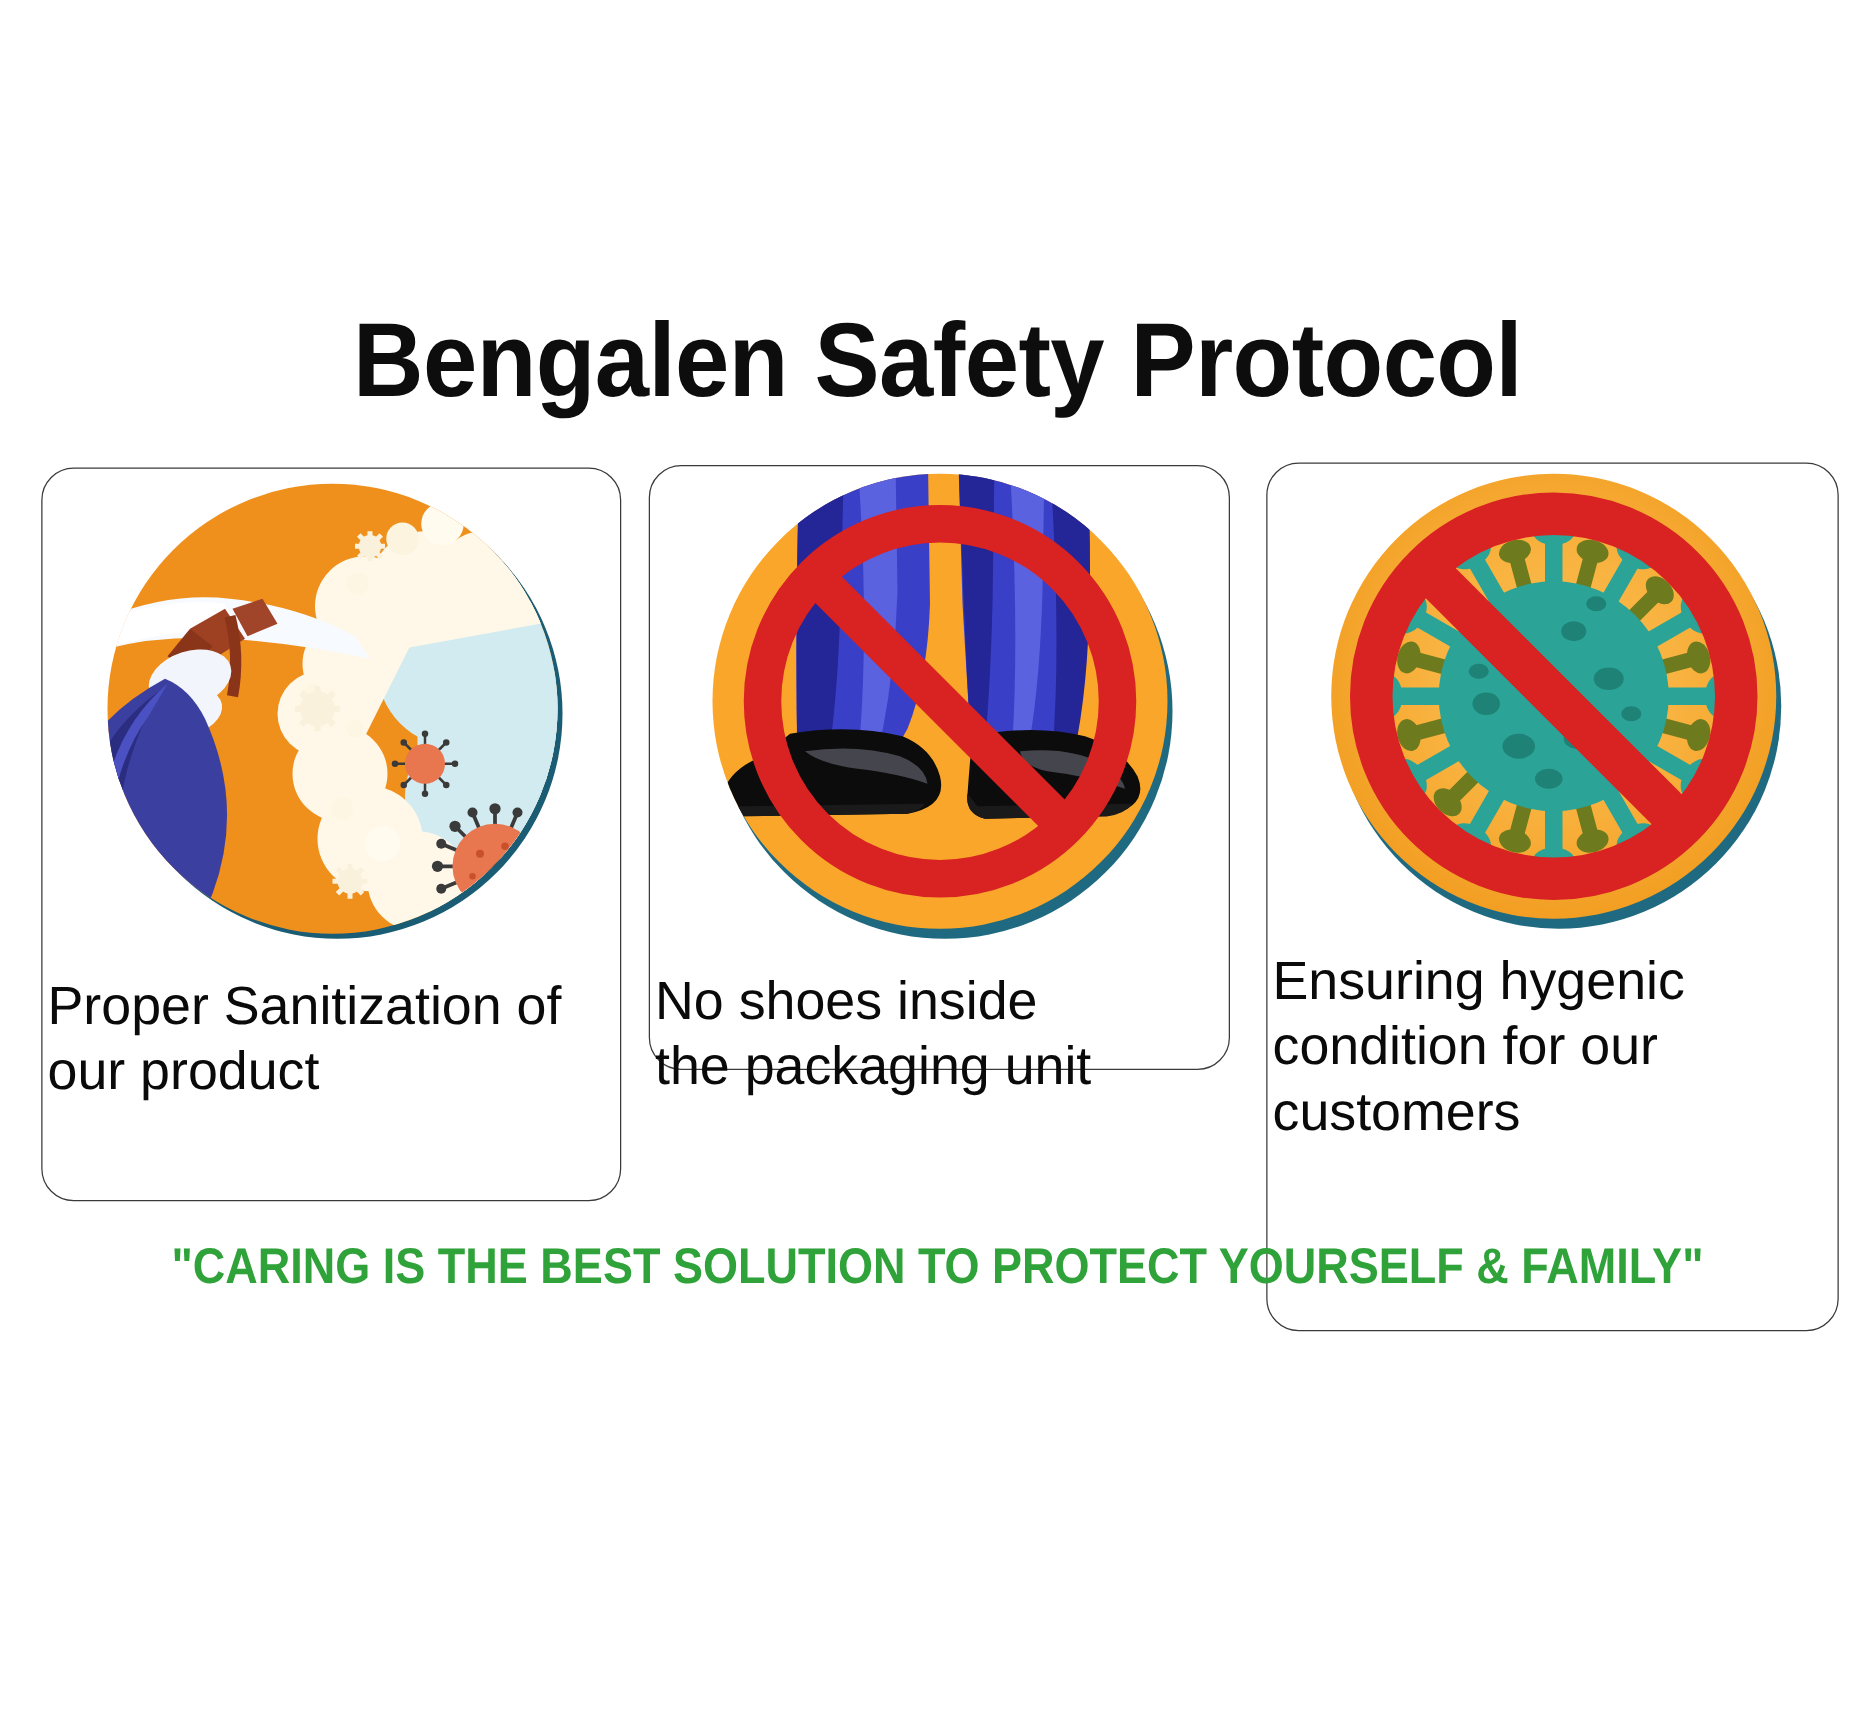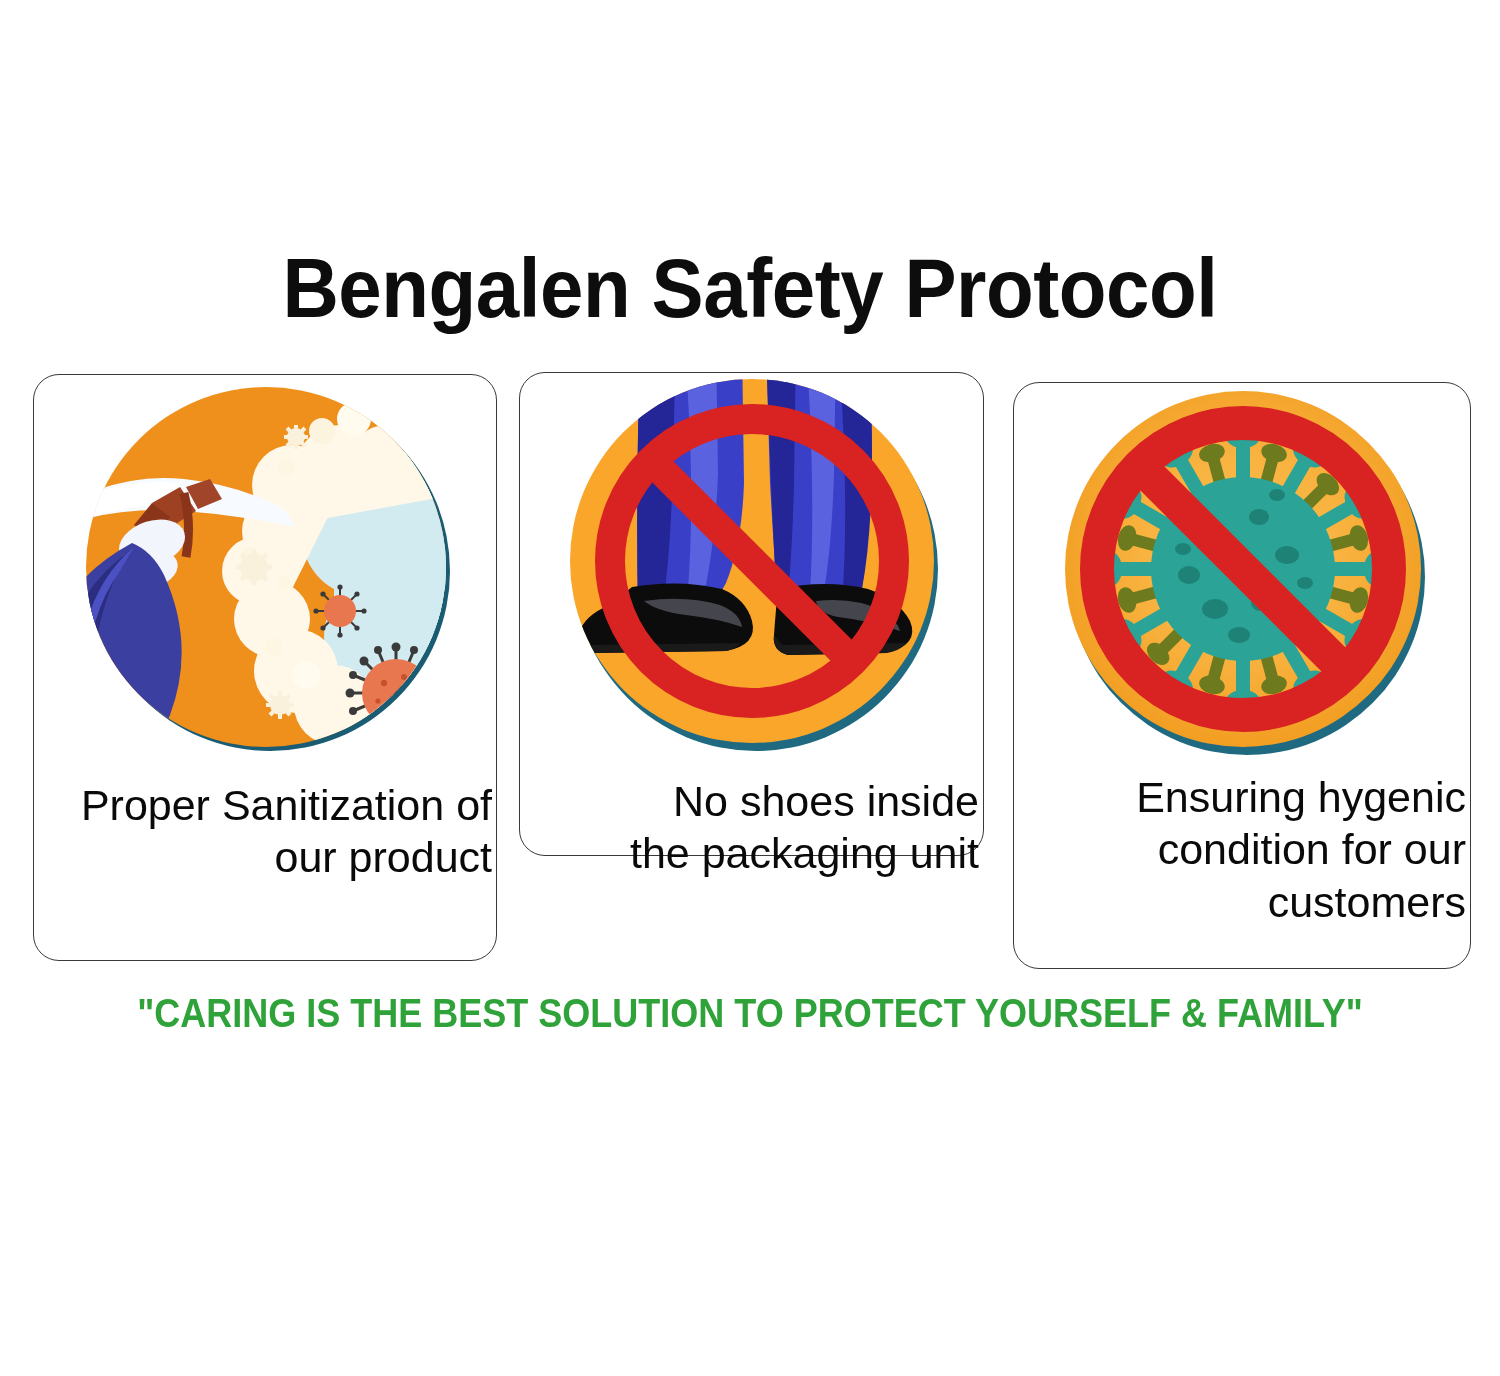--- a/index.html
+++ b/index.html
@@ -36,37 +36,37 @@
   
   .card {
     position: absolute;
     background: #ffffff;
     border: 1.6px solid #3a3a3a;
     border-radius: 26px;
     box-sizing: border-box;
   }
   #card-0 { left: 33px;   top: 374px; width: 464px; height: 587px; }
   #card-1 { left: 519px;  top: 372px; width: 465px; height: 484px; }
-  #card-2 { left: 1013px; top: 382px; width: 458px; height: 587px; padding-left: 47px; }
+  #card-2 { left: 1013px; top: 370px; width: 458px; height: 695px; padding-left: 47px; }
 
   .card-media {
     position: absolute;
     left: 0;
     top: 0;
     width: 100%;
     height: 400px;
     overflow: visible;
   }
   .card-media svg { display: block; }
 
   .card-caption {
     position: absolute;
     left: 0;
     width: 100%;
-    text-align: right;
+    text-align: left;
     font-family: "Liberation Sans", sans-serif;
     font-weight: normal;
     font-size: 43px;
     line-height: 1.22;
     color: #0a0a0a;
     white-space: pre-line;
     box-sizing: border-box;
     padding: 0 4px;
   }
   #caption-0 { top: 404px; }

